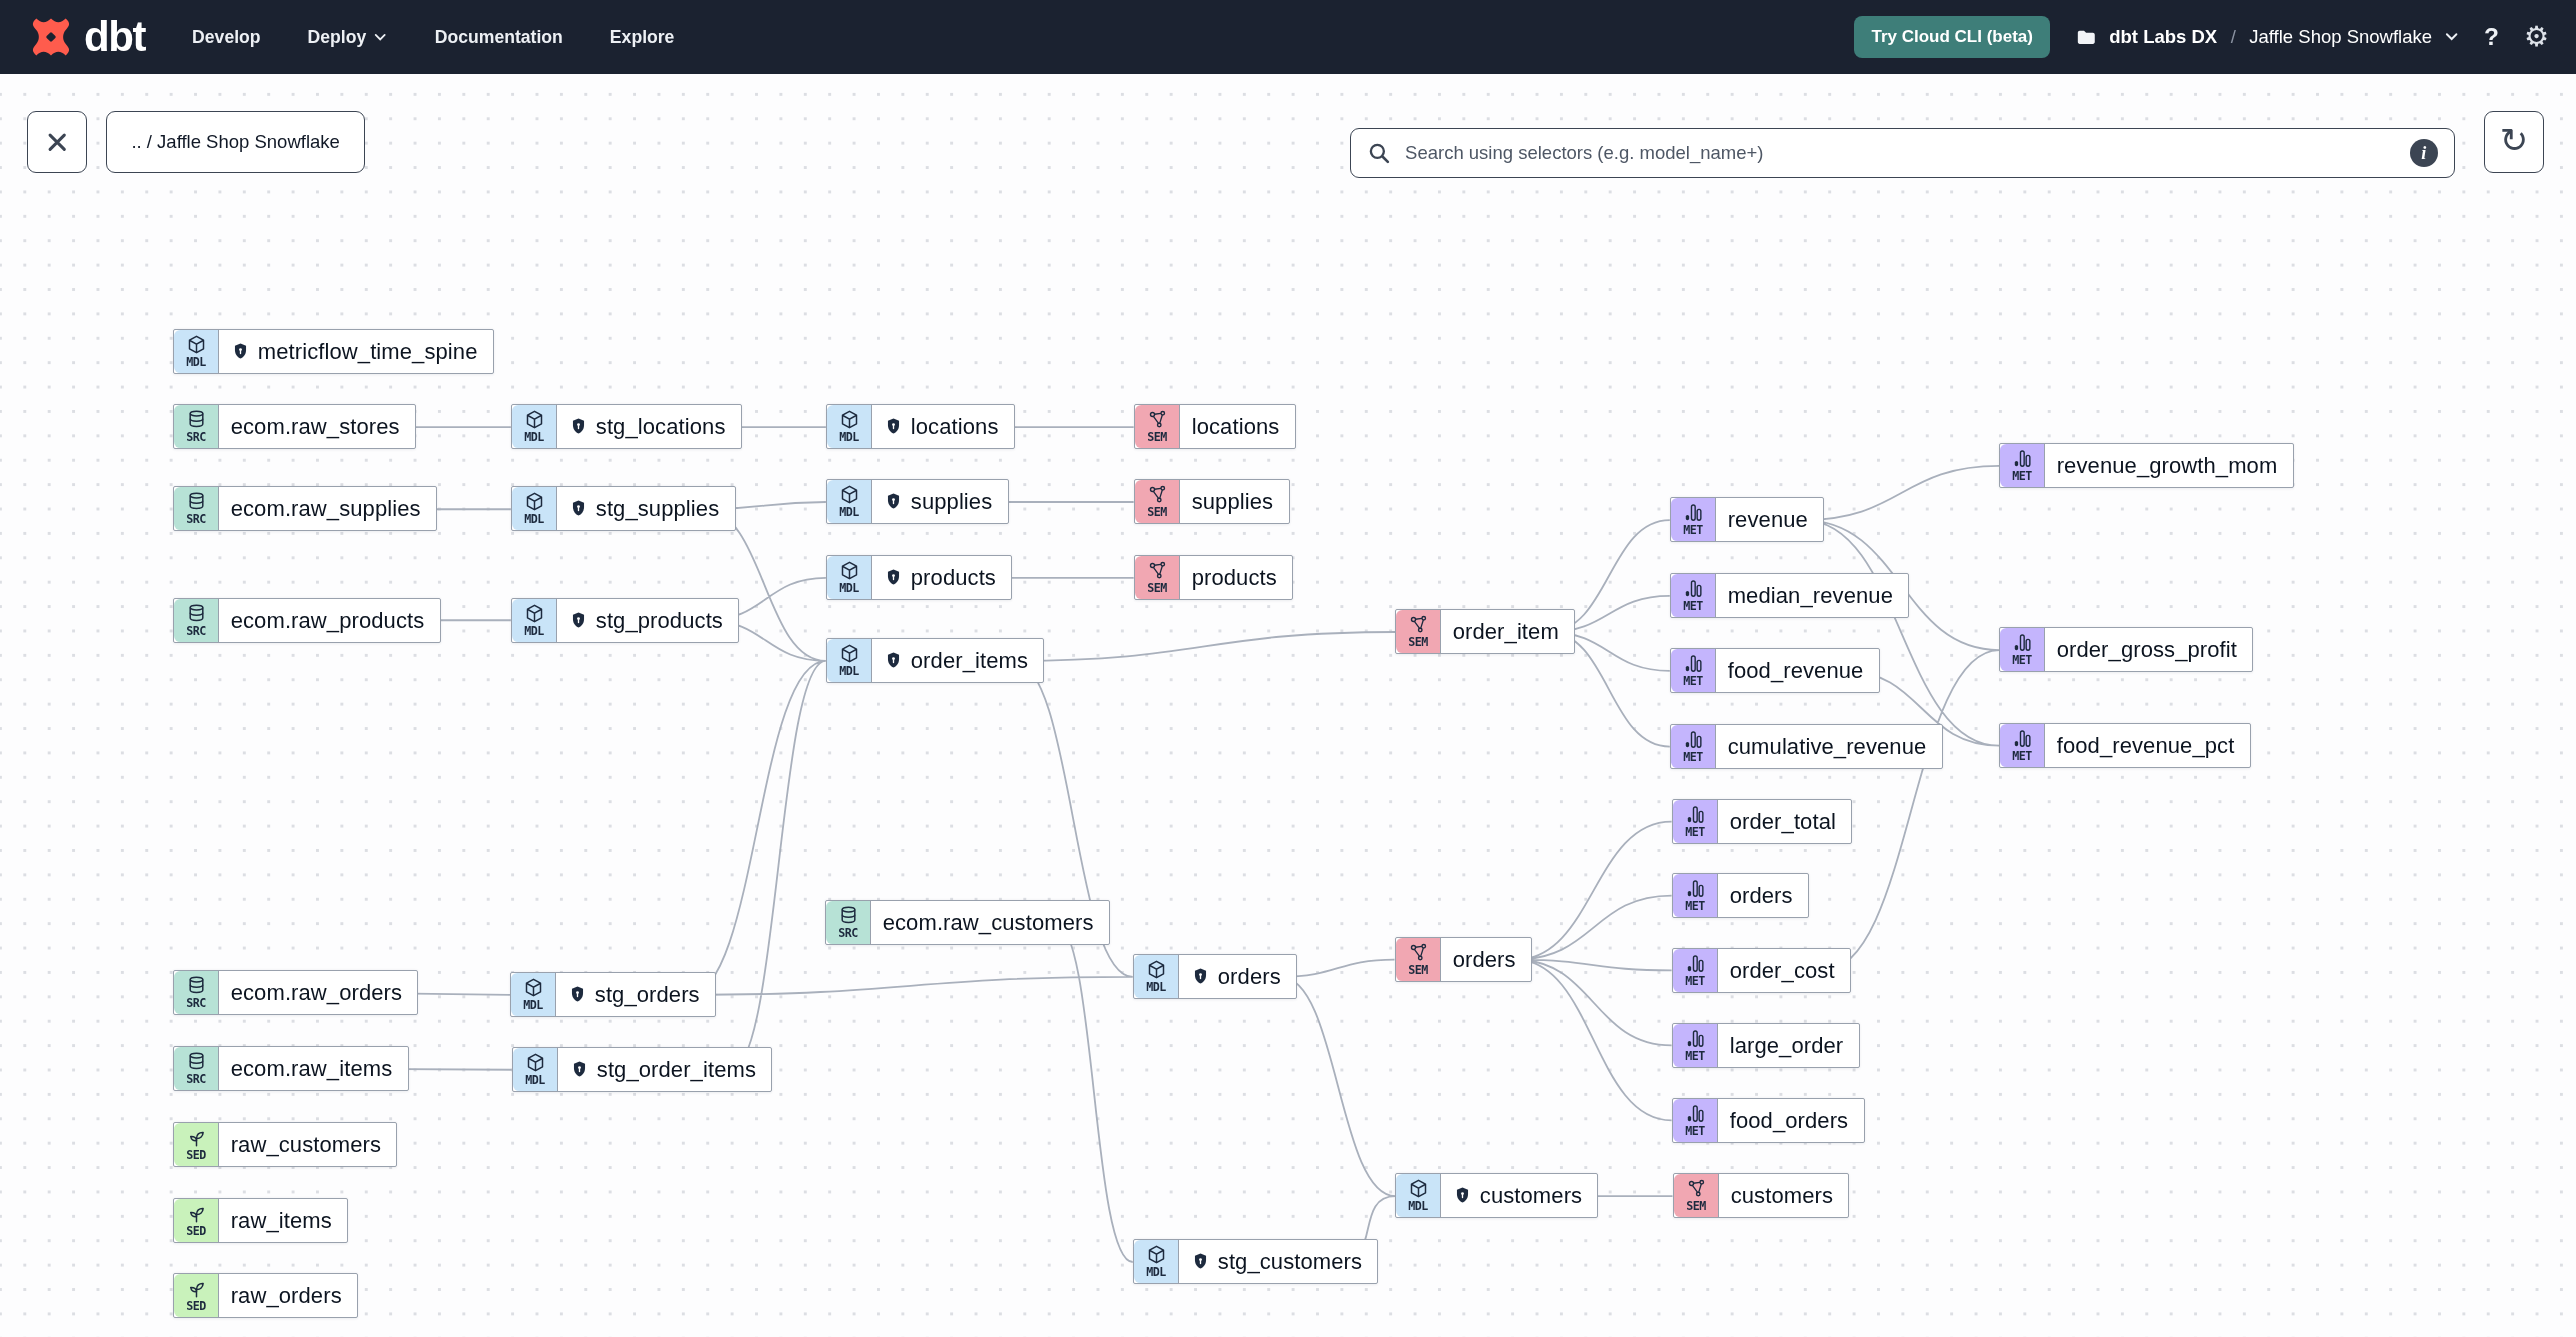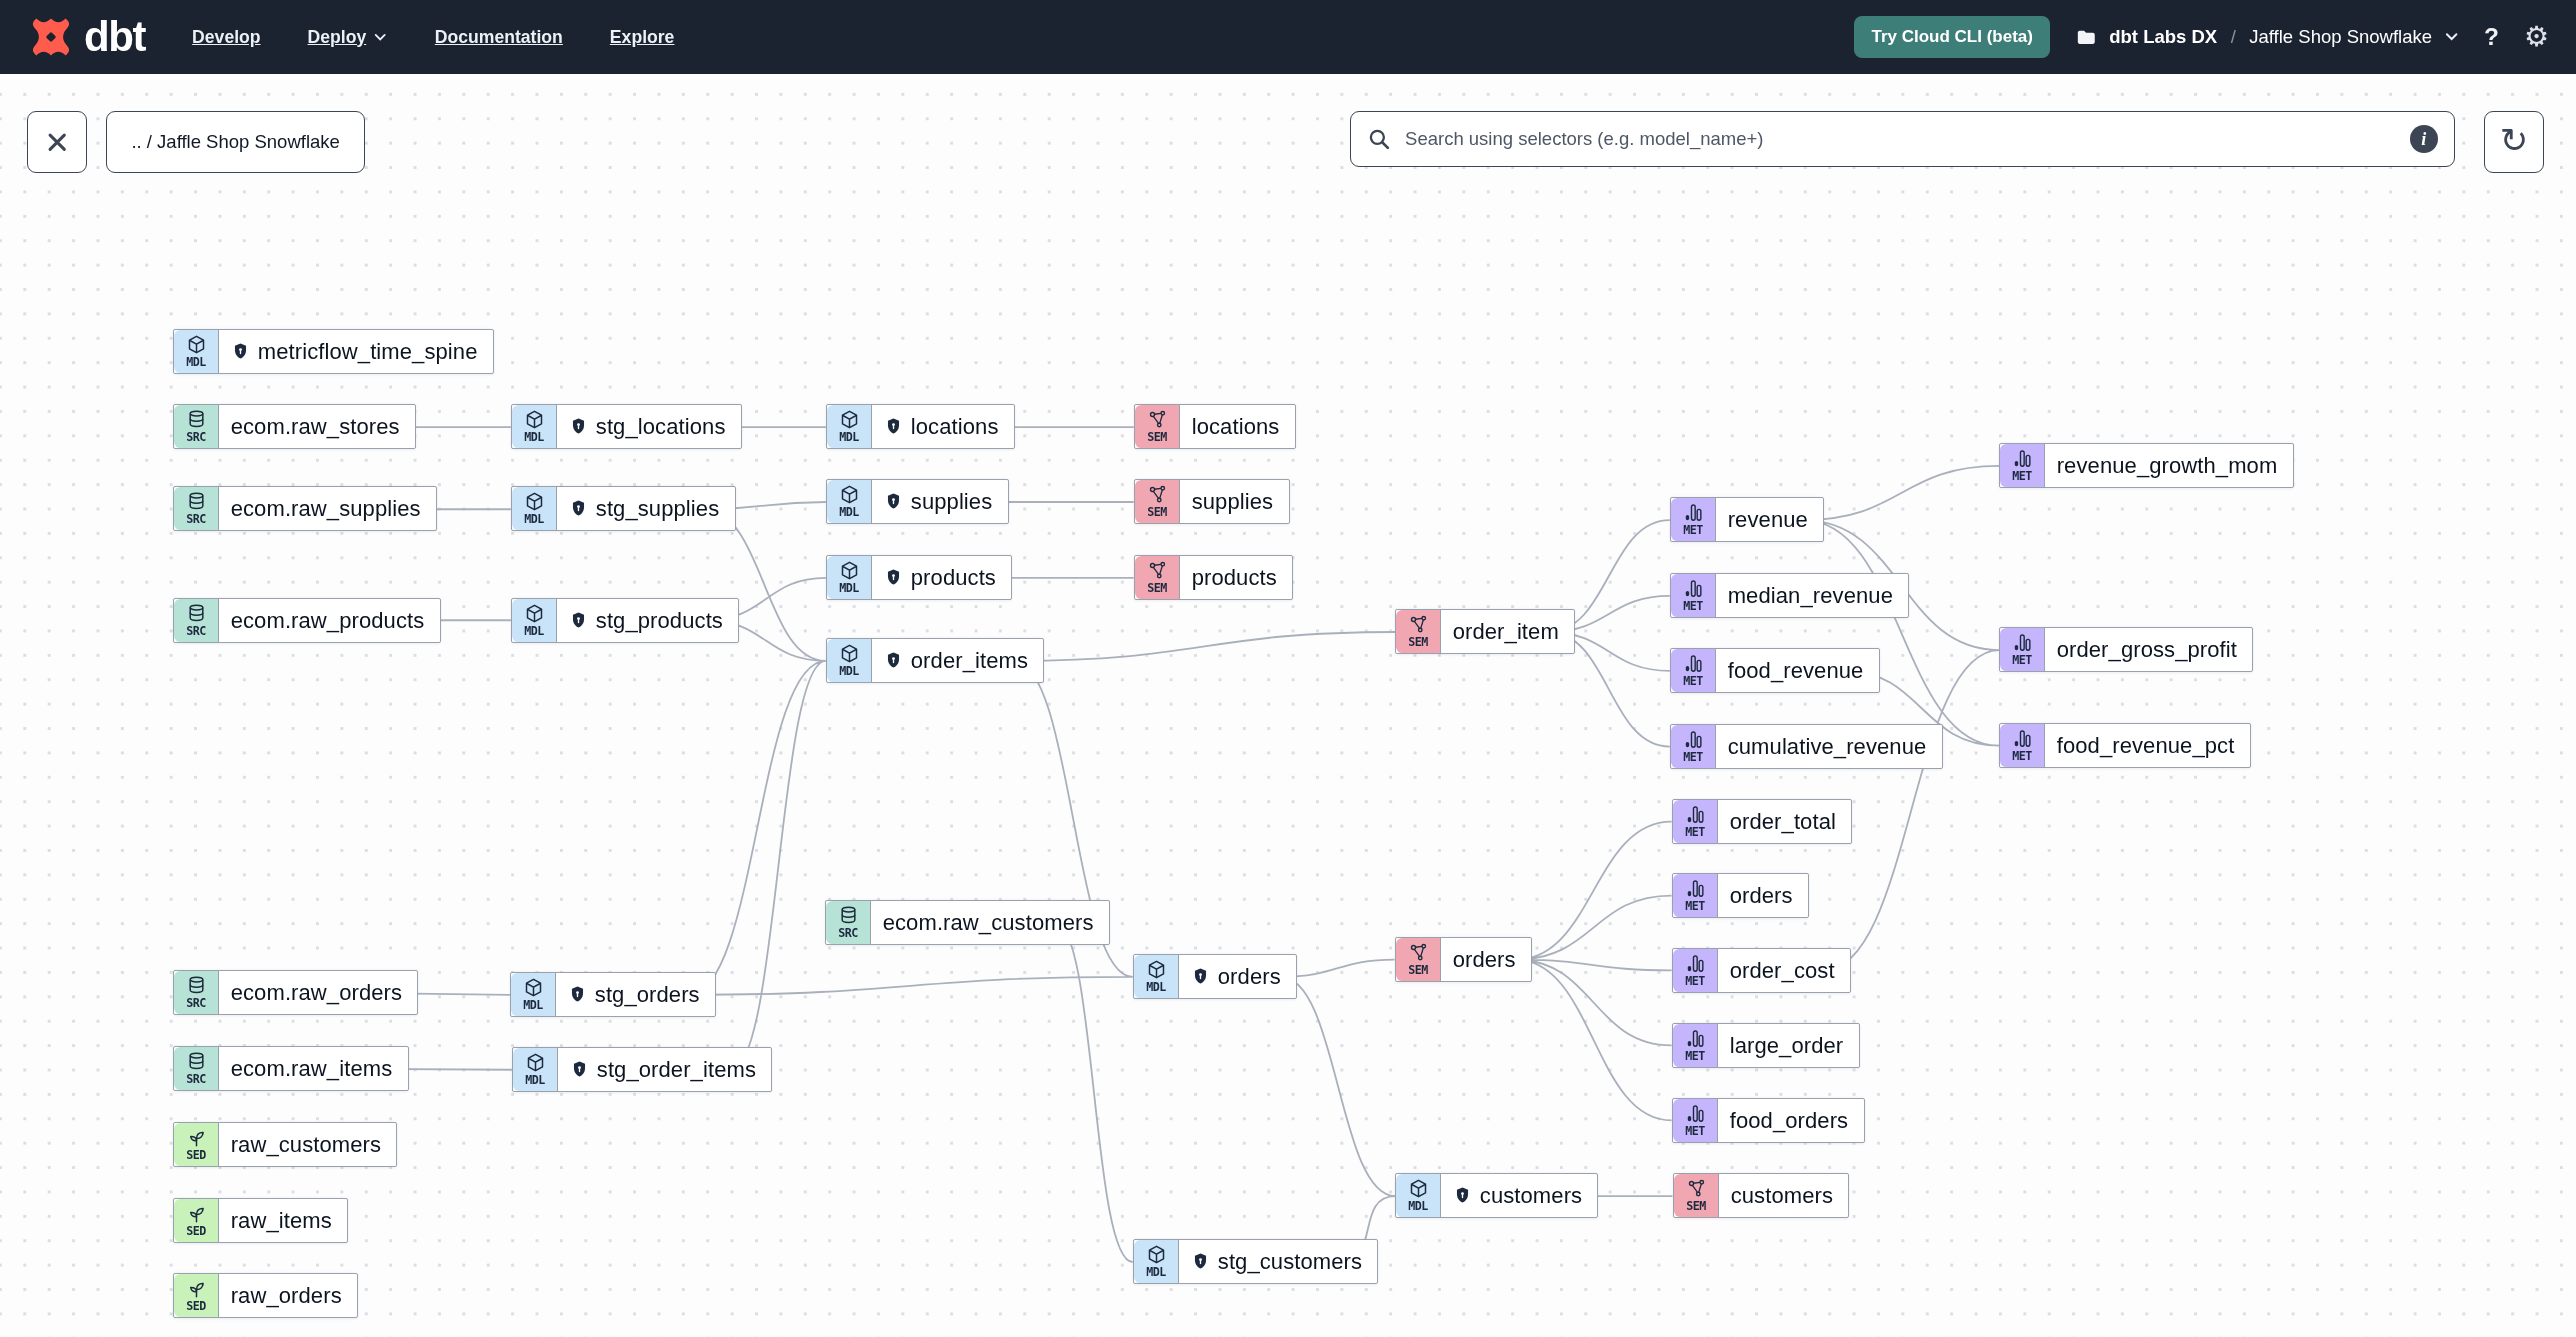--- a/index.html
+++ b/index.html
@@ -18,38 +18,38 @@
   #nodes { position:absolute; left:0; top:0; z-index:2; }
 
   
   .navbar {
     position:absolute; left:0; top:0; width:100%; height:74px;
     background:#1b2230; display:flex; align-items:center;
     padding:8px 27px; z-index:10;
   }
   .brand { display:flex; align-items:center; gap:9px; }
   .brand-text { color:#fff; font-size:42px; font-weight:700; letter-spacing:-1.4px; line-height:1; }
-  .nav-item { color:#edf0f4; font-size:17.6px; font-weight:700; margin-left:47px; display:flex; align-items:center; gap:7.2px; cursor:pointer;text-decoration:underline; }
+  .nav-item { color:#edf0f4; font-size:17.6px; font-weight:700; margin-left:47px; display:flex; align-items:center; gap:7.2px; cursor:pointer; }
   .nav-right { margin-left:auto; display:flex; align-items:center; gap:25px; }
   .cta-btn {
     background:#3e7e79; color:#fff; border:none; border-radius:8.1px;
     font-family:inherit; font-size:17px; font-weight:700; padding:10.8px 17px; cursor:pointer;
   }
   .account { display:flex; align-items:center; gap:11.7px; color:#fff; font-size:18.5px; cursor:pointer; }
   .account-name { font-weight:700; }
   .account-sep { color:#8b93a2; font-weight:400; padding:0 1.8px; }
   .project-name { font-weight:400; }
   .help-glyph { color:#eef1f5; font-size:24.4px; font-weight:700; cursor:pointer; }
   .gear-glyph { color:#dde2e9; font-size:28px; cursor:pointer; line-height:1; }
 
   
   .tool { position:absolute; z-index:5; background:#fff; border:1.8px solid #3c4553; border-radius:9px; display:flex; align-items:center; }
   .btn-close { left:27px; top:111px; width:60px; height:62px; justify-content:center; cursor:pointer; }
   .breadcrumb-btn { left:106px; top:111px; height:62px; padding:0 24.4px; font-size:18.5px; color:#101826; cursor:pointer; }
-  .searchbar { left:1350px; top:111px; width:1105px; height:56px; padding:0 16.2px; gap:13.5px; }
+  .searchbar { left:1350px; top:128px; width:1105px; height:50px; padding:0 16.2px; gap:13.5px; }
   .searchbar input {
     flex:1; border:none; outline:none; font-family:inherit; font-size:18.5px; color:#101826; background:transparent;
   }
   .searchbar input::placeholder { color:#4e5765; opacity:1; }
   .info-dot {
     width:28px; height:28px; border-radius:50%; background:#3c4553; color:#fff;
     display:flex; align-items:center; justify-content:center;
     font-family:"Liberation Serif", serif; font-size:18px; font-weight:700; font-style:italic; cursor:pointer;
   }
   .btn-refresh { left:2484px; top:111px; width:60px; height:62px; justify-content:center; cursor:pointer; }

